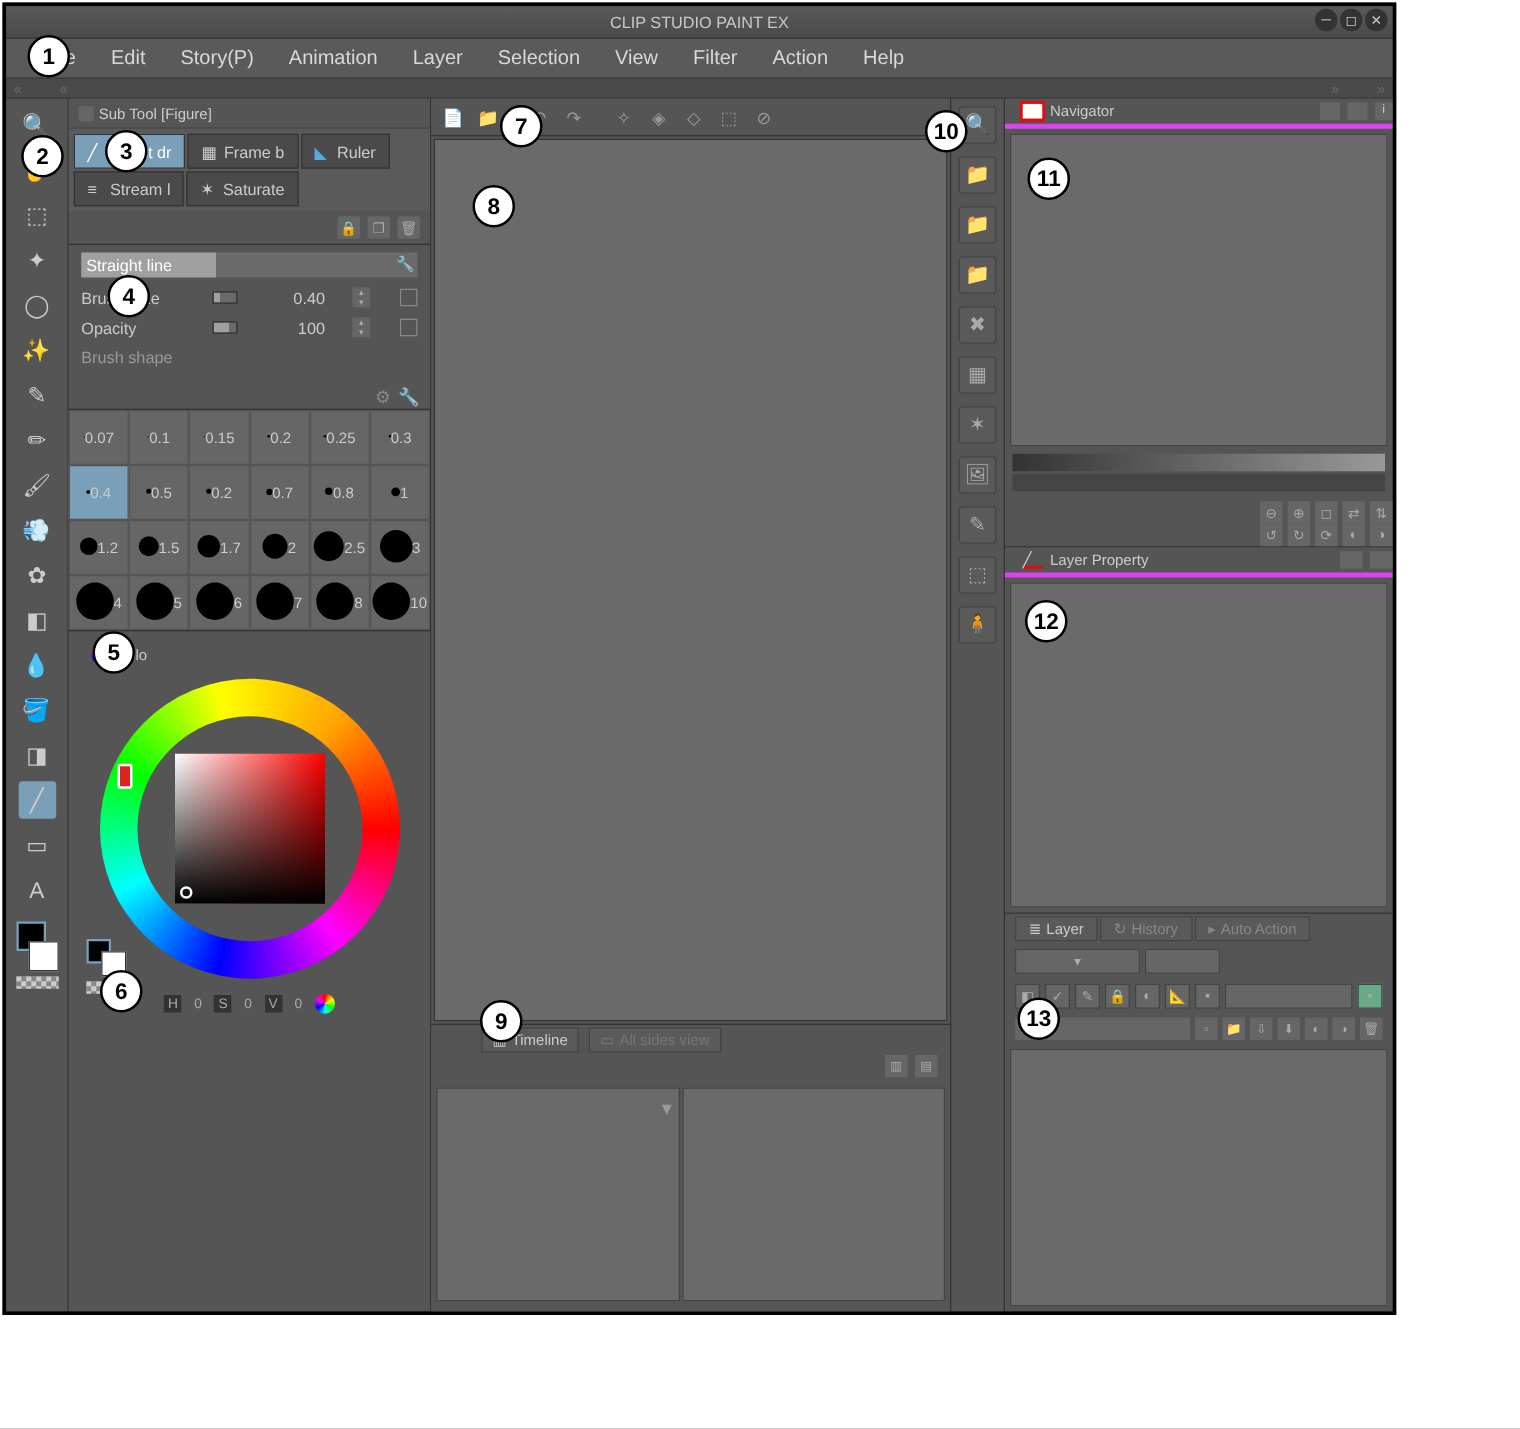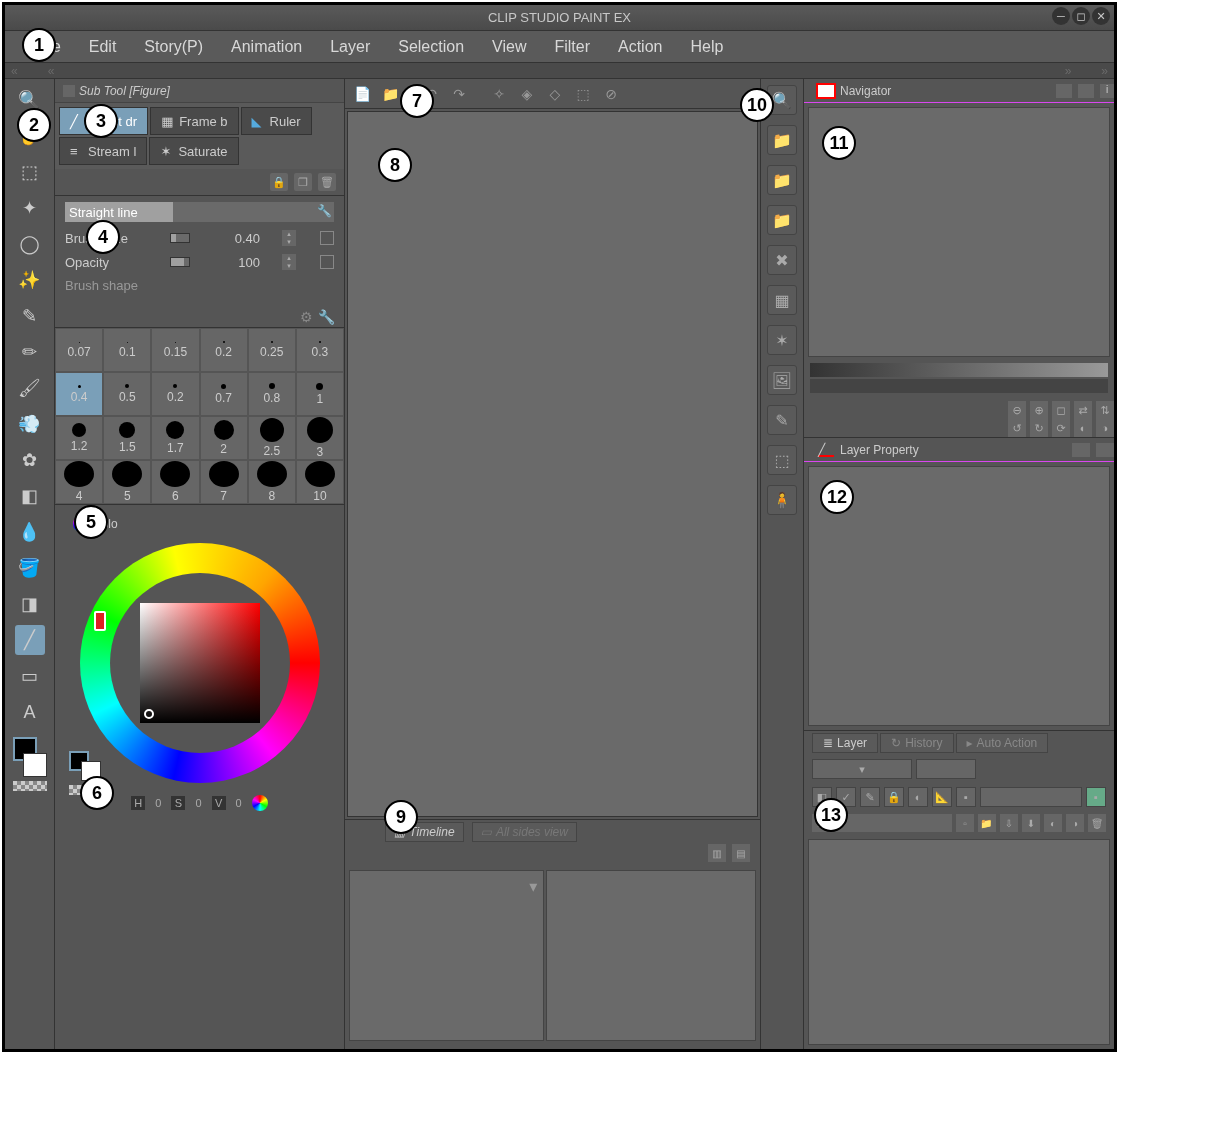--- a/index.html
+++ b/index.html
@@ -15,21 +15,21 @@
 .main-area { display: flex; height: calc(100% - 74px); }
 .tool-palette { width: 50px; background: #555; border-right: 1px solid #333; display: flex; flex-direction: column; align-items: center; padding-top: 6px; gap: 6px; }
 .tool-btn { width: 30px; height: 30px; display: flex; align-items: center; justify-content: center; color: #ccc; font-size: 18px; cursor: pointer; border-radius: 3px; }
 .tool-btn.sel { background: #7a9fb8; }
 .color-swatch-area { margin-top: 4px; }
 .color-swatch-main { width: 24px; height: 24px; background: #000; border: 2px solid #7a9fb8; }
 .color-swatch-sub { width: 24px; height: 24px; background: #fff; margin-top: -8px; margin-left: 10px; border: 1px solid #333; }
 .checker { width: 34px; height: 10px; background: repeating-conic-gradient(#888 0 25%, #ccc 0 50%) 0 0/8px 8px; margin-top: 4px; }
 .left-panels { width: 290px; background: #555; border-right: 1px solid #333; display: flex; flex-direction: column; }
 .panel { border-bottom: 1px solid #333; }
-.panel-header { height: 24px; background: #555; display: flex; align-items: center; padding-left: 8px; color: #ccc; font-size: 12px; border-bottom: 1px solid #444; font-style: italic; }
+.panel-header { height: 24px; background: #555; display: flex; align-items: center; padding-left: 8px; color: #ccc; font-size: 12px; border-bottom: 1px solid #444; }
 .panel-header .bar { width: 12px; height: 12px; background: #666; margin-right: 4px; }
 .subtool-tabs { display: flex; flex-wrap: wrap; gap: 2px; padding: 4px; background: #5a5a5a; }
 .subtool-tab { height: 28px; padding: 0 10px; background: #4a4a4a; color: #ccc; font-size: 13px; display: flex; align-items: center; gap: 4px; border: 1px solid #333; cursor: pointer; }
 .subtool-tab.sel { background: #7a9fb8; color: #fff; }
 .subtool-tab .ico { width: 14px; height: 14px; display: inline-block; }
 .panel-icons { display: flex; justify-content: flex-end; gap: 6px; padding: 4px 8px; }
 .panel-icons span { width: 18px; height: 18px; background: #666; border-radius: 2px; display: flex; align-items: center; justify-content: center; color: #aaa; font-size: 11px; cursor: pointer; }
 .tool-prop-body { padding: 6px 10px; }
 .prop-name-bar { height: 20px; background: linear-gradient(90deg, #a0a0a0 40%, #6a6a6a 40%); color: #fff; font-size: 13px; padding-left: 4px; display: flex; align-items: center; margin-bottom: 8px; position: relative; }
 .prop-name-bar .wr { position: absolute; right: 2px; top: 2px; color: #aaa; font-size: 12px; }
@@ -39,51 +39,51 @@
 .prop-val { width: 40px; text-align: right; }
 .stepper { width: 14px; display: flex; flex-direction: column; margin-left: 2px; }
 .stepper span { height: 8px; background: #666; font-size: 7px; color: #aaa; text-align: center; cursor: pointer; }
 .prop-chk { width: 14px; height: 14px; border: 1px solid #888; margin-left: 4px; cursor: pointer; }
 .aa-opts { display: flex; gap: 4px; }
 .aa-opt { width: 26px; height: 26px; background: #333; border-radius: 13px; cursor: pointer; position: relative; }
 .aa-opt.sel { border: 2px solid #7a9fb8; background: #555; }
 .aa-opt .inner { position: absolute; background: #000; border-radius: 50%; }
 .gear-bar { display: flex; justify-content: flex-end; padding: 2px 8px; gap: 6px; color: #888; font-size: 14px; }
 .brush-grid { display: grid; grid-template-columns: repeat(6, 1fr); background: #666; }
-.brush-cell { height: 44px; border: 1px solid #555; display: flex; flex-direction: column; align-items: center; justify-content: center; color: #ccc; font-size: 12px; cursor: pointer; position: relative; }
+.brush-cell { height: 44px; border: 1px solid #555; display: flex; align-items: center; justify-content: center; color: #ccc; font-size: 12px; cursor: pointer; position: relative; }
 .brush-cell.sel { background: #7a9fb8; }
 .brush-dot { background: #000; border-radius: 50%; margin-bottom: 2px; }
 .color-wheel-area { flex: 1; position: relative; padding: 8px; }
 .color-panel-header { height: 22px; display: flex; align-items: center; gap: 4px; color: #ccc; font-size: 12px; padding-left: 6px; }
 .color-circle-icon { width: 16px; height: 16px; background: conic-gradient(red, yellow, lime, cyan, blue, magenta, red); border-radius: 50%; }
 .color-wheel { width: 240px; height: 240px; border-radius: 50%; background: conic-gradient(from 90deg, red, magenta, blue, cyan, lime, yellow, orange, red); position: relative; margin: 8px auto; display: flex; align-items: center; justify-content: center; }
 .color-wheel-inner { width: 180px; height: 180px; background: #555; border-radius: 50%; display: flex; align-items: center; justify-content: center; }
 .color-square { width: 120px; height: 120px; background: linear-gradient(to bottom, transparent, black), linear-gradient(to right, white, red); position: relative; }
 .color-marker { position: absolute; width: 10px; height: 10px; border: 2px solid #fff; border-radius: 50%; bottom: 4px; left: 4px; }
 .hue-marker { position: absolute; width: 12px; height: 20px; border: 2px solid #fff; background: #d22; left: 14px; top: 68px; border-radius: 2px; }
 .hsv-bar { display: flex; justify-content: center; gap: 10px; color: #aaa; font-size: 11px; align-items: center; }
 .hsv-bar .chip { width: 14px; height: 14px; background: #333; display: flex; align-items: center; justify-content: center; }
 .center-col { flex: 1; display: flex; flex-direction: column; background: #555; }
 .cmd-bar { height: 30px; background: #555; border-bottom: 1px solid #333; display: flex; align-items: center; padding: 0 6px; gap: 4px; }
 .cmd-btn { width: 24px; height: 24px; display: flex; align-items: center; justify-content: center; color: #999; font-size: 14px; cursor: pointer; border-radius: 2px; }
 .cmd-sep { width: 8px; }
 .canvas-area { flex: 1; background: #6a6a6a; border: 1px solid #333; margin: 2px; }
 .timeline-panel { height: 230px; background: #555; border-top: 1px solid #333; }
 .timeline-header { height: 24px; display: flex; align-items: center; padding-left: 40px; color: #ccc; font-size: 12px; gap: 8px; }
-.timeline-tab { background: #5a5a5a; padding: 2px 8px; border: 1px solid #444; cursor: pointer; display: flex; align-items: center; gap: 4px; font-style: italic; }
+.timeline-tab { background: #5a5a5a; padding: 2px 8px; border: 1px solid #444; cursor: pointer; display: flex; align-items: center; gap: 4px; }
 .timeline-tab.inactive { color: #777; }
 .timeline-body { display: flex; height: calc(100% - 50px); padding: 4px; gap: 2px; }
 .timeline-left { width: 48%; background: #6a6a6a; border: 1px solid #444; }
 .timeline-right { flex: 1; background: #6a6a6a; border: 1px solid #444; }
 .timeline-toolbar2 { height: 22px; display: flex; justify-content: flex-end; padding-right: 10px; gap: 6px; }
 .material-bar { width: 44px; background: #555; border-right: 1px solid #333; border-left: 1px solid #333; display: flex; flex-direction: column; align-items: center; padding-top: 6px; gap: 10px; }
 .mat-btn { width: 30px; height: 30px; display: flex; align-items: center; justify-content: center; color: #aaa; font-size: 16px; cursor: pointer; border: 1px solid #444; background: #5a5a5a; border-radius: 3px; }
 .right-panels { width: 310px; background: #555; display: flex; flex-direction: column; }
 .right-panel { border-bottom: 1px solid #333; }
-.right-panel-header { height: 24px; background: #555; display: flex; align-items: center; padding-left: 8px; color: #ccc; font-size: 12px; gap: 6px; border-bottom: 1px solid #d946ef; }
+.right-panel-header { height: 24px; background: #555; display: flex; align-items: center; padding-left: 8px; color: #ccc; font-size: 12px; gap: 6px; border-bottom: 4px solid #d946ef; }
 .nav-icon { width: 16px; height: 12px; background: #fff; outline: 2px solid red; }
 .nav-body { height: 250px; background: #6a6a6a; margin: 4px; border: 1px solid #444; position: relative; }
 .nav-controls { height: 40px; display: flex; flex-direction: column; padding: 2px 6px; }
 .nav-slider { height: 14px; background: linear-gradient(90deg, #333, #999); margin-bottom: 2px; }
 .nav-btn-row { display: flex; justify-content: flex-end; gap: 4px; }
 .nav-btn-row span { width: 18px; height: 18px; background: #666; color: #aaa; font-size: 11px; display: flex; align-items: center; justify-content: center; cursor: pointer; }
 .layer-prop-body { height: 260px; background: #6a6a6a; margin: 4px; border: 1px solid #444; }
 .layer-panel { flex: 1; display: flex; flex-direction: column; }
 .layer-tabs { height: 24px; display: flex; align-items: center; gap: 2px; padding-left: 8px; }
 .layer-tab { padding: 2px 10px; background: #5a5a5a; border: 1px solid #444; color: #ccc; font-size: 12px; cursor: pointer; display: flex; align-items: center; gap: 4px; }

